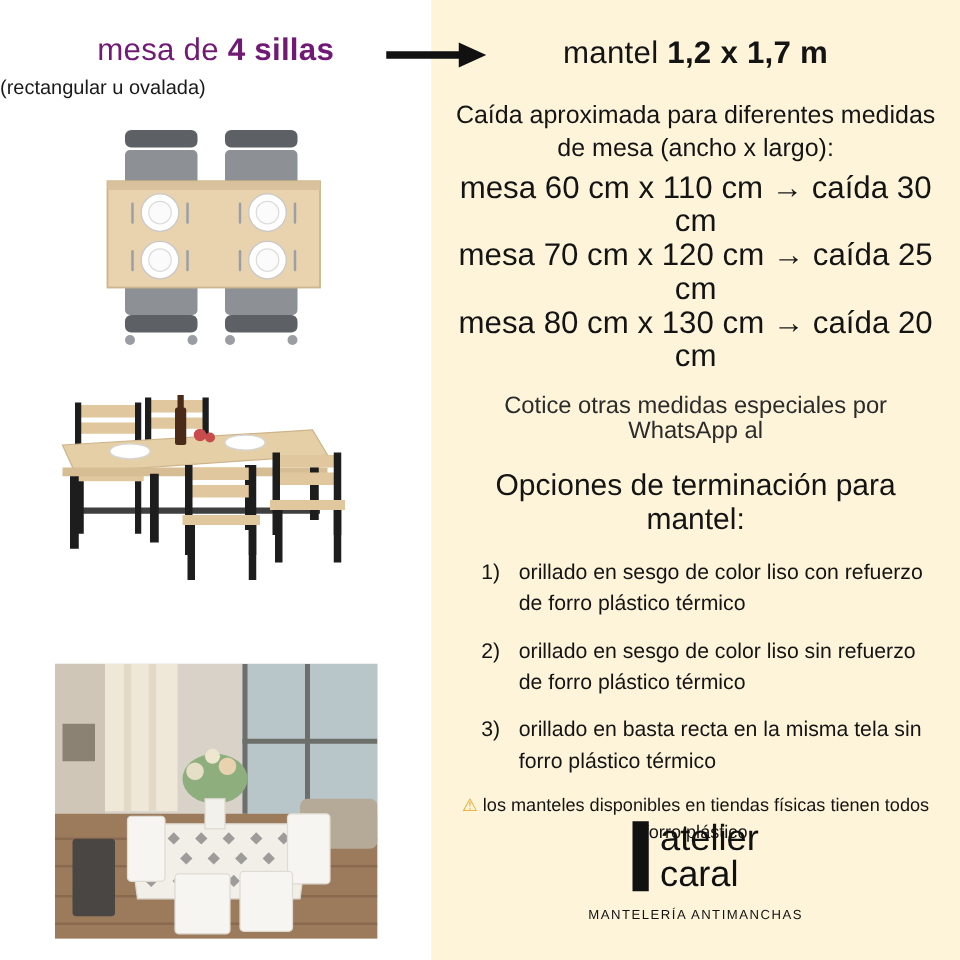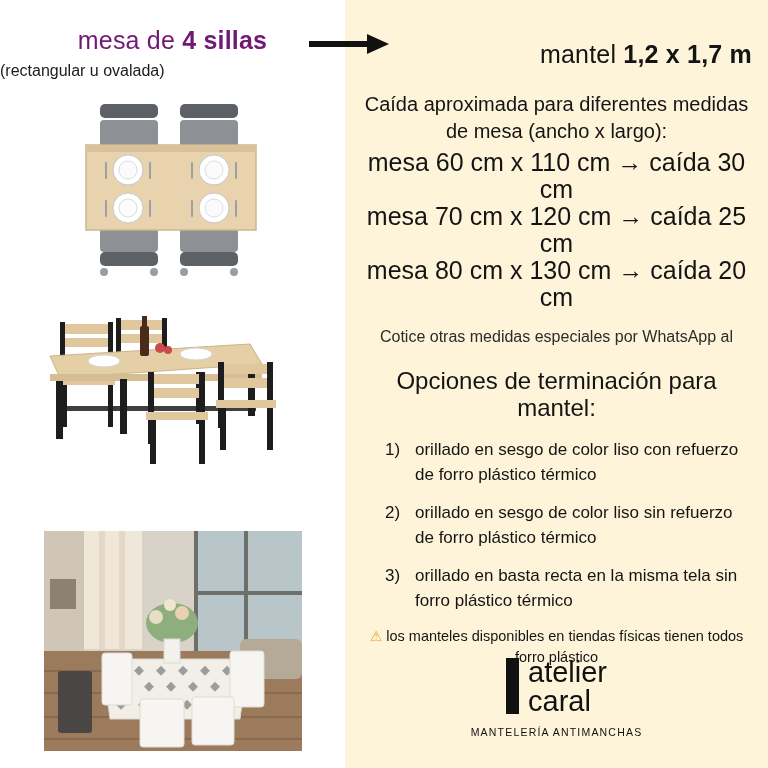--- a/index.html
+++ b/index.html
@@ -67,39 +67,38 @@
   .right {
     position: relative;
     width: 423px; height: 768px;
     background: #fdf4da;
     flex: 0 0 423px;
     padding: 0 16px;
     text-align: center;
     color: #141414;
   }
   .r-title {
-    margin-top: 40px;
+    margin-top: 28px;
     font-size: 25px;
     letter-spacing: .2px;
-    text-align: right;
   }
   .r-title b { font-weight: bold; }
   .r-h2 {
     margin-top: 22px;
     font-size: 20px;
     line-height: 27px;
   }
   .r-list {
     margin-top: 4px;
     font-size: 25px;
     line-height: 27px;
   }
   .r-small {
     margin-top: 16px;
-    font-size: 16px;
+    font-size: 19px;
     line-height: 20px;
     color: #2b2b2b;
   }
   .r-h3 {
     margin-top: 20px;
     font-size: 24px;
     line-height: 27px;
   }
   .opt-list {
     margin-top: 16px;

